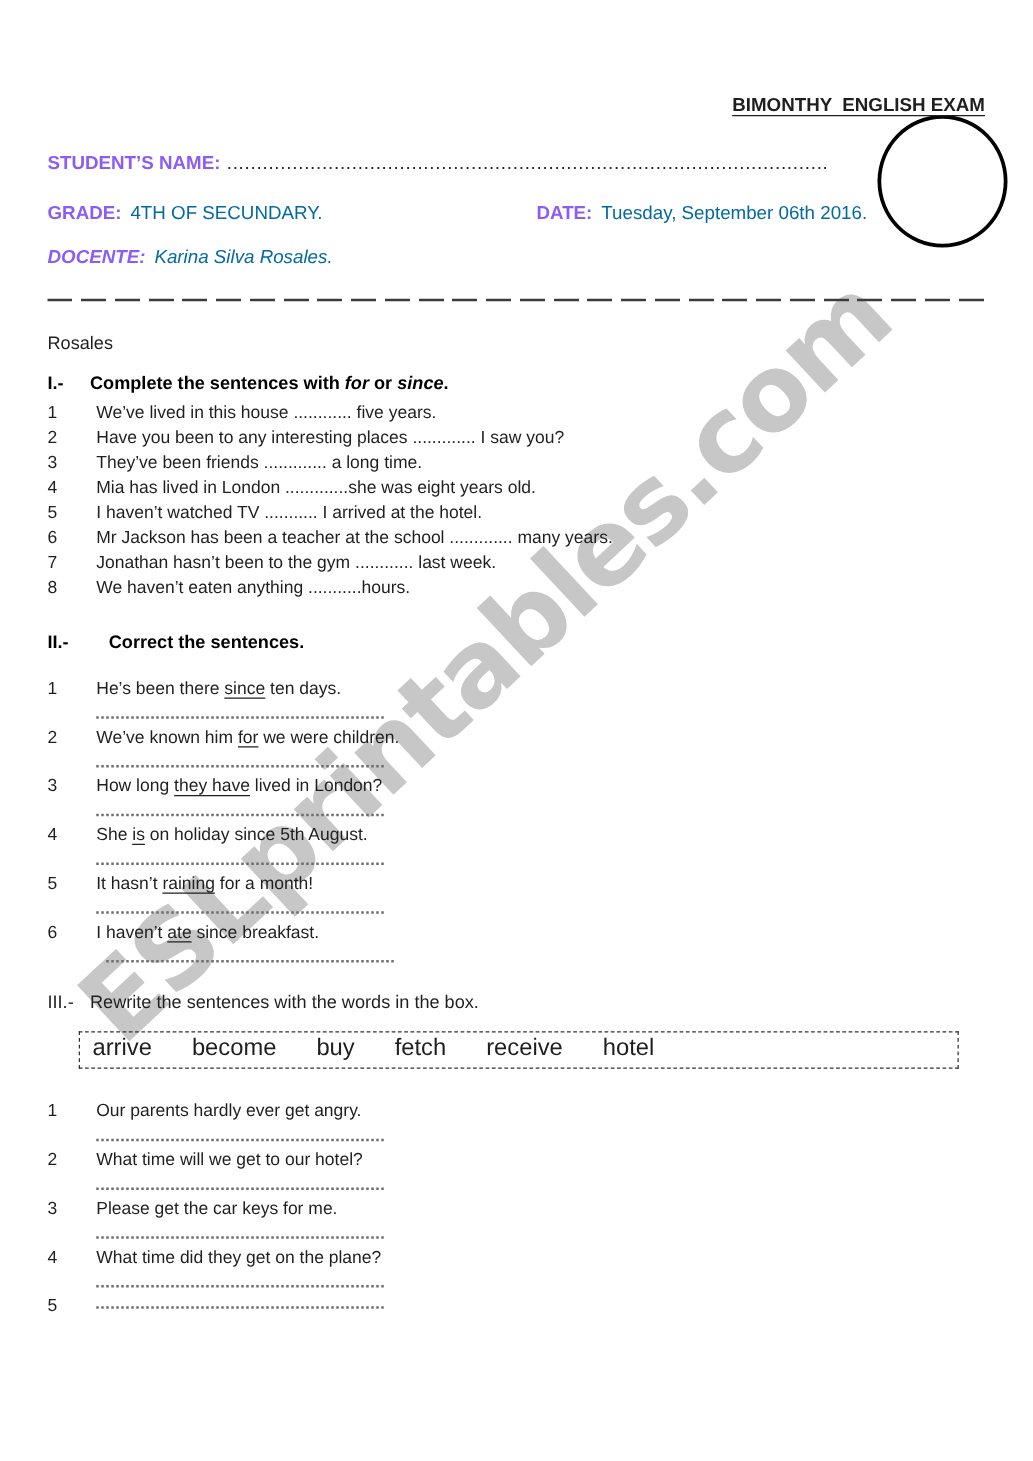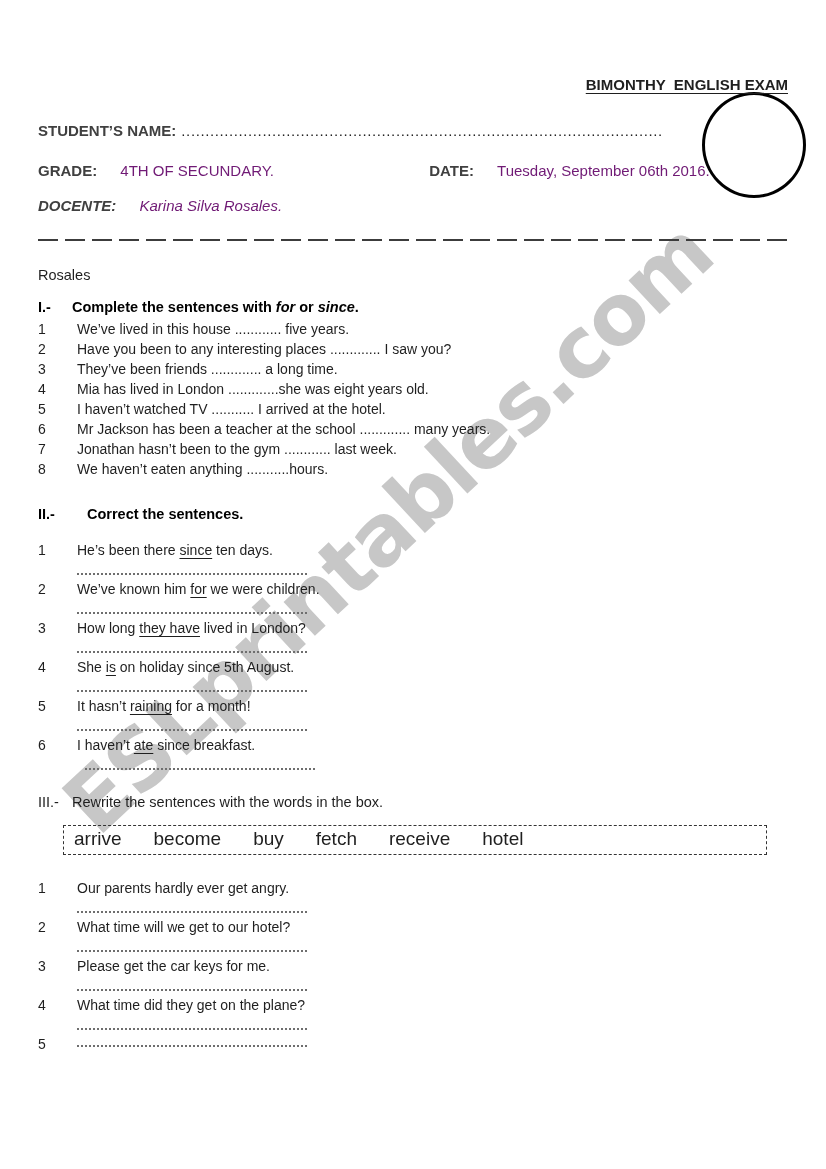--- a/index.html
+++ b/index.html
@@ -13,22 +13,22 @@
     font-size:84px;letter-spacing:-2px;color:#c7c7c7;white-space:nowrap;
     transform:rotate(-43deg);transform-origin:left center;
   }
   .content{position:absolute;left:0;top:0;right:0;bottom:0;z-index:1;padding:76px 38px 0 38px;box-sizing:border-box;}
   .seal{position:absolute;left:702px;top:92px;width:98px;height:100px;border:3.5px solid #000;border-radius:50%;z-index:1;}
 
   .doc-title{font-size:15px;font-weight:700;line-height:18px;text-align:right;white-space:pre;}
   .doc-title span{text-decoration:underline;text-underline-offset:3px;}
 
   .hdr-row{font-size:15px;line-height:18px;}
-  .lbl{font-weight:700;color:#404040;}
-  .val{font-weight:400;color:#701a75;margin-left:19px;}
+  .lbl{font-weight:700;color:#8b5cf6;}
+  .val{font-weight:400;color:#0369a1;margin-left:3px;}
   .row-student{margin-top:28px;display:flex;align-items:baseline;}
   .name-dots{margin-left:5px;width:480px;overflow:hidden;white-space:nowrap;letter-spacing:0.6px;color:#222;}
   .row-grade{margin-top:22px;}
   .grade-left{display:inline-block;width:387px;}
   .row-docente{margin-top:17px;font-style:italic;}
 
   .separator{margin-top:24px;height:2px;
     background:repeating-linear-gradient(to right,#3c3c3c 0 20px,transparent 20px 27px);}
 
   .grammar{margin-top:26px;font-size:14.5px;line-height:16px;}

